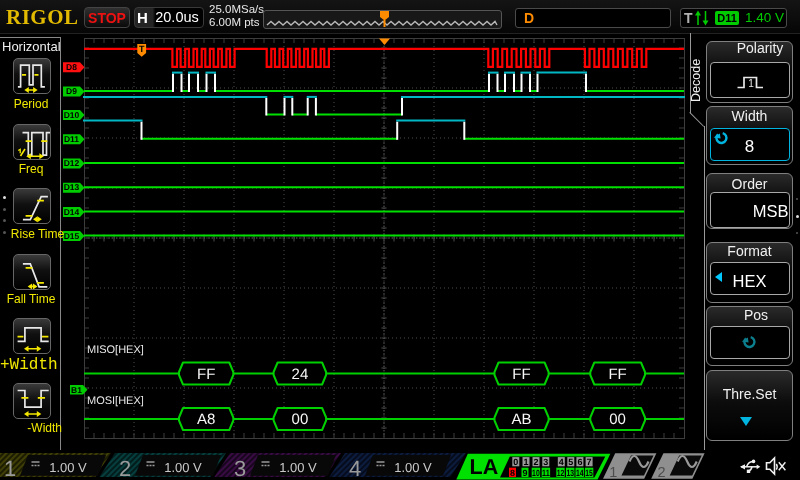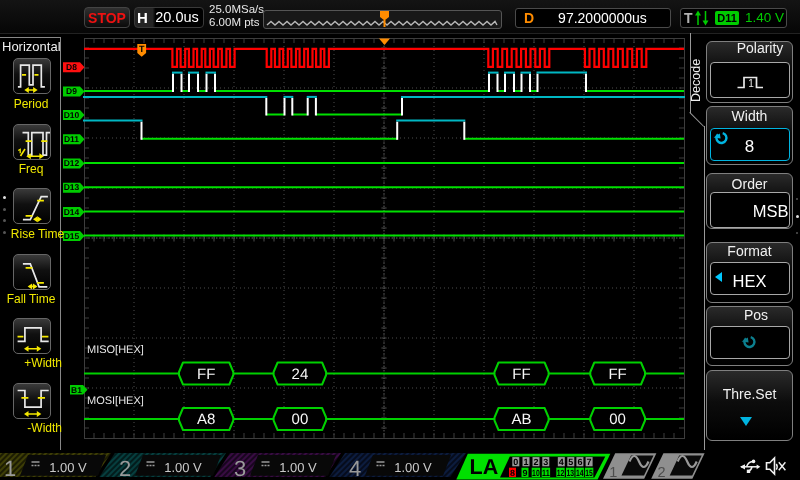--- a/index.html
+++ b/index.html
@@ -2,34 +2,34 @@
 <html><head><meta charset="utf-8">
 <style>
 *{margin:0;padding:0}
 html,body{width:800px;height:480px;background:#000;overflow:hidden}
 #scr{position:relative;width:800px;height:480px;background:#000;font-family:"Liberation Sans",sans-serif}
 </style></head>
 <body>
 <div id="scr">
 
 <div style="position:absolute;left:0;top:0;width:800px;height:33px;background:linear-gradient(#141414,#060606);border-bottom:1px solid #222"></div>
+<div style="position:absolute;left:6px;top:5px;font-family:'Liberation Serif',serif;font-weight:bold;font-size:21px;color:#e2ba00;letter-spacing:0.5px">RIGOL</div>
 <div style="position:absolute;left:84px;top:6.5px;width:46px;height:21.5px;background:linear-gradient(#303030,#0a0a0a);border:1px solid #444;border-radius:4px;box-sizing:border-box;text-align:center;line-height:20px;font-size:14px;font-weight:bold;color:#ee1111;font-family:'Liberation Sans',sans-serif">STOP</div>
 <div style="position:absolute;left:134px;top:6.5px;width:70px;height:21.5px;background:linear-gradient(90deg,#242424 0,#242424 26%,#000 30%);border:1px solid #3a3a3a;border-radius:4px;box-sizing:border-box"></div>
 <div style="position:absolute;left:137px;top:9px;font-size:15px;font-weight:bold;color:#fff;font-family:'Liberation Sans',sans-serif">H</div>
 <div style="position:absolute;left:152px;top:9px;width:50px;text-align:center;font-size:14.5px;color:#fff;font-family:'Liberation Sans',sans-serif">20.0us</div>
 <div style="position:absolute;left:209px;top:3px;font-size:11.5px;color:#e8e8e8;font-family:'Liberation Sans',sans-serif;line-height:12.5px">25.0MSa/s<br>6.00M pts</div>
 <div style="position:absolute;left:263px;top:10px;width:239px;height:19px;background:#181818;border:1px solid #555;border-radius:3px;box-sizing:border-box"></div>
 <svg width="800" height="33" viewBox="0 0 800 33" style="position:absolute;left:0;top:0">
 <path d="M267 25.0 L271.0 21.4 L275.0 25.0 L279.0 21.4 L283.0 25.0 L287.0 21.4 L291.0 25.0 L295.0 21.4 L299.0 25.0 L303.0 21.4 L307.0 25.0 L311.0 21.4 L315.0 25.0 L319.0 21.4 L323.0 25.0 L327.0 21.4 L331.0 25.0 L335.0 21.4 L339.0 25.0 L343.0 21.4 L347.0 25.0 L351.0 21.4 L355.0 25.0 L359.0 21.4 L363.0 25.0 L367.0 21.4 L371.0 25.0 L375.0 21.4 L379.0 25.0 L383.0 21.4 L387.0 25.0 L391.0 21.4 L395.0 25.0 L399.0 21.4 L403.0 25.0 L407.0 21.4 L411.0 25.0 L415.0 21.4 L419.0 25.0 L423.0 21.4 L427.0 25.0 L431.0 21.4 L435.0 25.0 L439.0 21.4 L443.0 25.0 L447.0 21.4 L451.0 25.0 L455.0 21.4 L459.0 25.0 L463.0 21.4 L467.0 25.0 L471.0 21.4 L475.0 25.0 L479.0 21.4 L483.0 25.0 L487.0 21.4 L491.0 25.0 L495.0 21.4 L497.0 25.0" fill="none" stroke="#b8b8b8" stroke-width="1.4"></path>
 <path d="M380 11 h9 v6 l-4.5 3.5 l-4.5 -3.5 z" fill="#ff8c00"></path>
 <line x1="384.5" y1="20" x2="384.5" y2="27" stroke="#ff8c00" stroke-width="2"></line>
 </svg>
 <div style="position:absolute;left:515px;top:7.5px;width:156px;height:20.5px;background:#000;border:1px solid #4a4a4a;border-radius:3px;box-sizing:border-box"></div>
 <div style="position:absolute;left:524px;top:9.5px;font-size:14px;font-weight:bold;color:#ff8c00;font-family:'Liberation Sans',sans-serif">D</div>
-<div style="position:absolute;left:540px;top:10px;width:125px;text-align:center;font-size:14px;color:#fff;font-family:'Liberation Sans',sans-serif">97.2000000us</div>
 <div style="position:absolute;left:680px;top:7.5px;width:107px;height:20.5px;background:#000;border:1px solid #4a4a4a;border-radius:3px;box-sizing:border-box"></div>
 <div style="position:absolute;left:684px;top:9.5px;font-size:14px;font-weight:bold;color:#b0b0b0;font-family:'Liberation Sans',sans-serif">T</div>
 <svg width="22" height="16" viewBox="0 0 22 16" style="position:absolute;left:694px;top:9.5px">
 <line x1="4" y1="3" x2="4" y2="15" stroke="#00cc00" stroke-width="1.5"></line>
 <polygon points="4,0.5 1,5.5 7,5.5" fill="#00cc00"></polygon>
 <line x1="11.5" y1="1" x2="11.5" y2="13" stroke="#00cc00" stroke-width="1.5"></line>
 <polygon points="11.5,15.5 8.5,10.5 14.5,10.5" fill="#00cc00"></polygon>
 </svg>
 <div style="position:absolute;left:715px;top:10.5px;width:24px;height:14px;background:#00cc00;border-radius:2px;text-align:center;font-size:11px;font-weight:bold;color:#000;line-height:14px;font-family:'Liberation Sans',sans-serif">D11</div>
 <div style="position:absolute;left:745px;top:10px;font-size:13.5px;color:#00cc00;font-family:'Liberation Sans',sans-serif">1.40&nbsp;V</div>
@@ -487,21 +487,21 @@
 </svg></div>
 <div style="position:absolute;left:0px;top:292.1px;width:62px;text-align:center;font-size:12px;color:#f0e800;font-family:'Liberation Sans',sans-serif;">Fall Time</div>
 <div style="position:absolute;left:13px;top:317.6px;width:38px;height:36px;background:linear-gradient(#3a3a3a,#101010 45%,#000);border:1px solid #666;border-radius:5px;box-sizing:border-box;overflow:hidden"><svg width="38" height="36" viewBox="0 0 38 36">
 <path d="M3.6 22.3 h7.3 v-13.5 h16.2 v13.5 h7.6" fill="none" stroke="#e8e8e8" stroke-width="1.7"></path>
 <line x1="3.5" y1="17.6" x2="9.4" y2="17.6" stroke="#f5e800" stroke-width="1.7"></line>
 <line x1="28" y1="17.6" x2="34.4" y2="17.6" stroke="#f5e800" stroke-width="1.7"></line>
 <line x1="12" y1="29.7" x2="25.3" y2="29.7" stroke="#f5e800" stroke-width="1.6"></line>
         <path d="M10 29.7 l4.5 -3 v6 z" fill="#f5e800"></path>
         <path d="M27.3 29.7 l-4.5 -3 v6 z" fill="#f5e800"></path>
 </svg></div>
-<div style="position:absolute;left:0px;top:355.90000000000003px;width:62px;text-align:right;font-size:12px;color:#f0e800;font-family:Liberation Sans, sans-serif;">+Width</div>
+<div style="position:absolute;left:0px;top:355.90000000000003px;width:62px;text-align:left;font-size:16px;color:#f0e800;font-family:Liberation Mono, monospace;">+Width</div>
 <div style="position:absolute;left:13px;top:383px;width:38px;height:36px;background:linear-gradient(#3a3a3a,#101010 45%,#000);border:1px solid #666;border-radius:5px;box-sizing:border-box;overflow:hidden"><svg width="38" height="36" viewBox="0 0 38 36">
 <path d="M3.6 6.5 h7.3 v16.7 h16.2 v-16.7 h7.6" fill="none" stroke="#e8e8e8" stroke-width="1.7"></path>
 <line x1="7.4" y1="13.8" x2="14.4" y2="13.8" stroke="#f5e800" stroke-width="1.7"></line>
 <line x1="23.8" y1="13.8" x2="31" y2="13.8" stroke="#f5e800" stroke-width="1.7"></line>
 <line x1="12" y1="30" x2="25.3" y2="30" stroke="#f5e800" stroke-width="1.6"></line>
         <path d="M10 30 l4.5 -3 v6 z" fill="#f5e800"></path>
         <path d="M27.3 30 l-4.5 -3 v6 z" fill="#f5e800"></path>
 </svg></div>
 <div style="position:absolute;left:0px;top:421.3px;width:62px;text-align:right;font-size:12px;color:#f0e800;font-family:'Liberation Sans',sans-serif;">-Width</div>
 <div style="position:absolute;left:2.5px;top:196px;width:3px;height:3px;border-radius:2px;background:#e0e0e0"></div>

